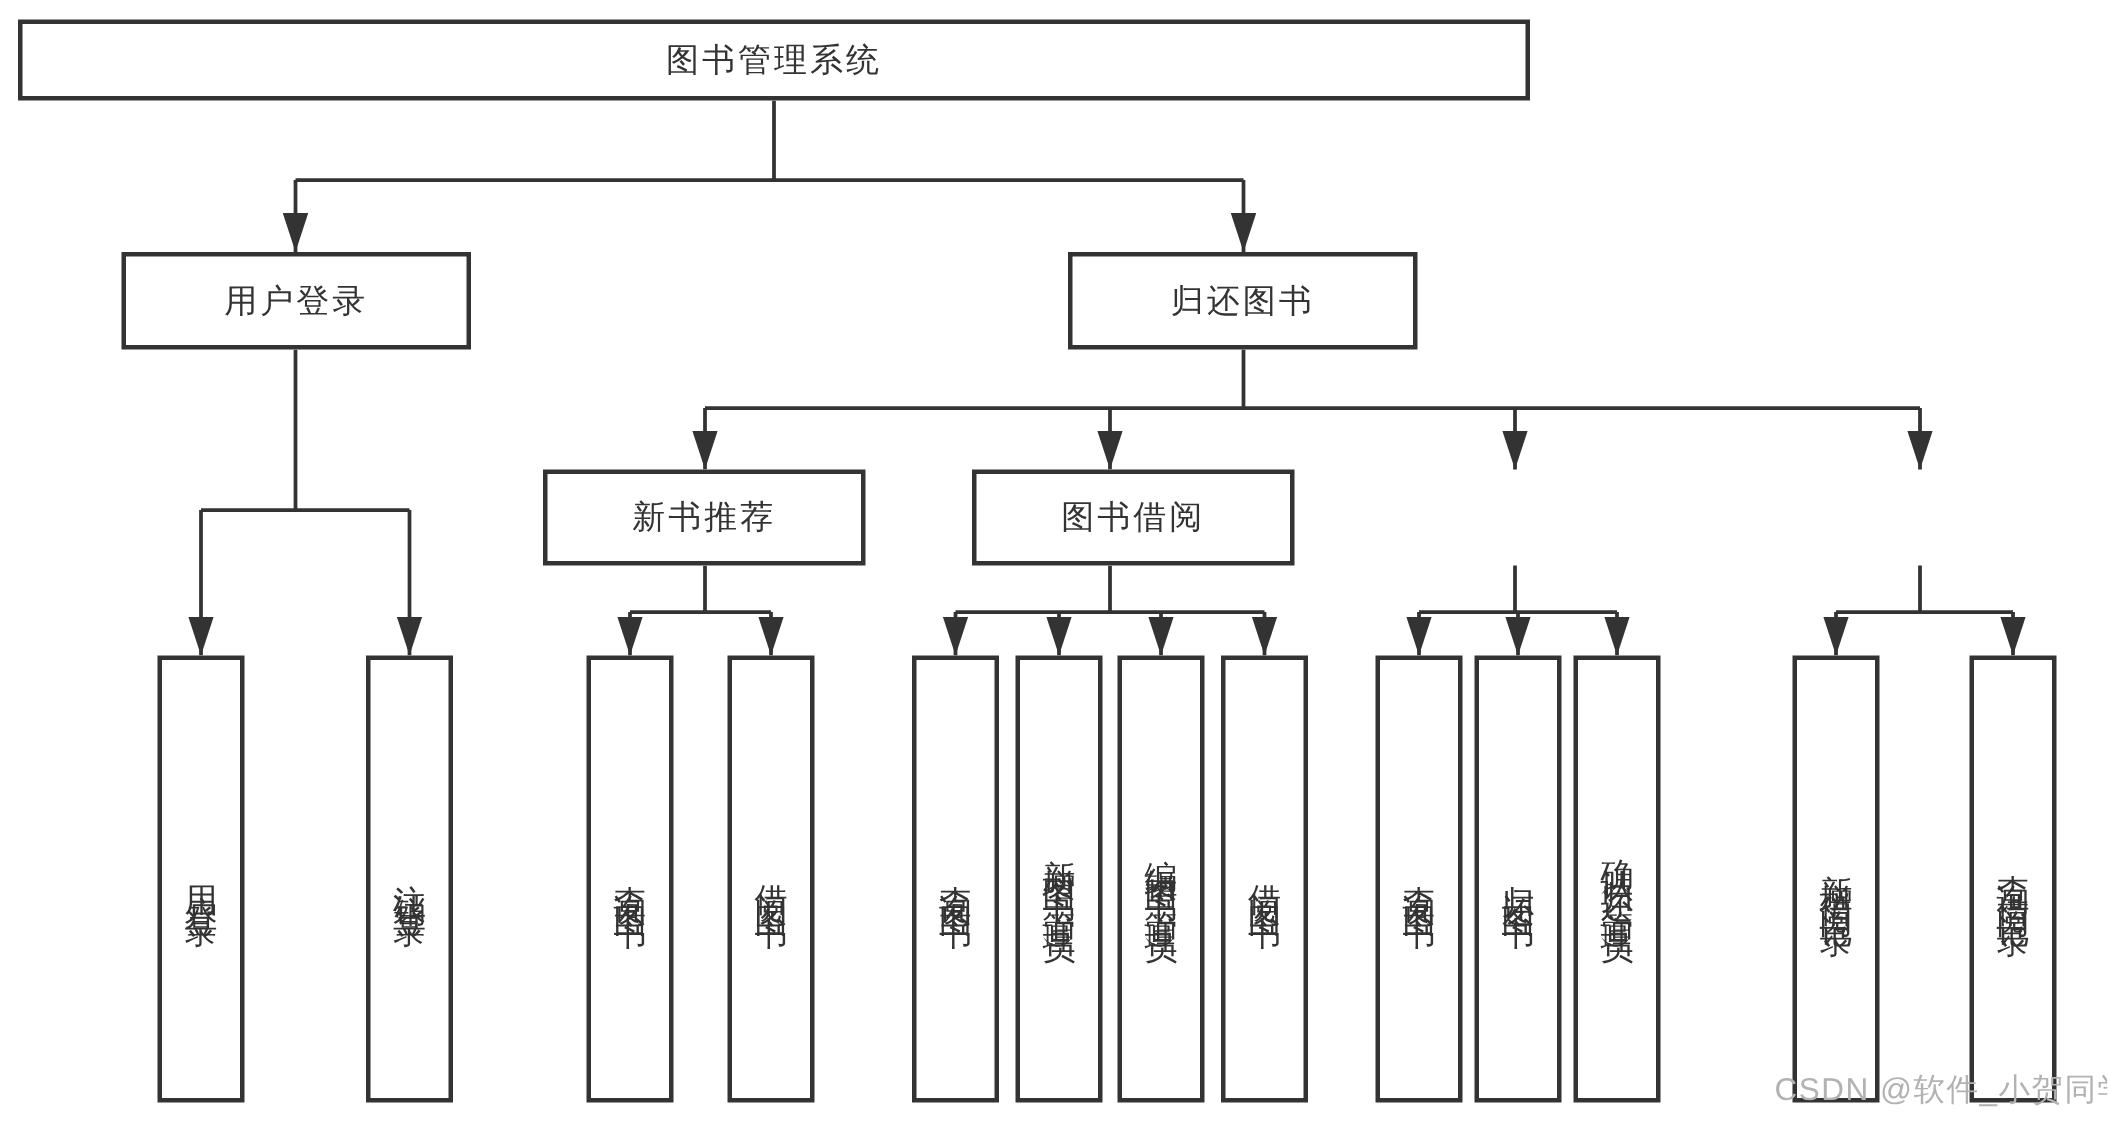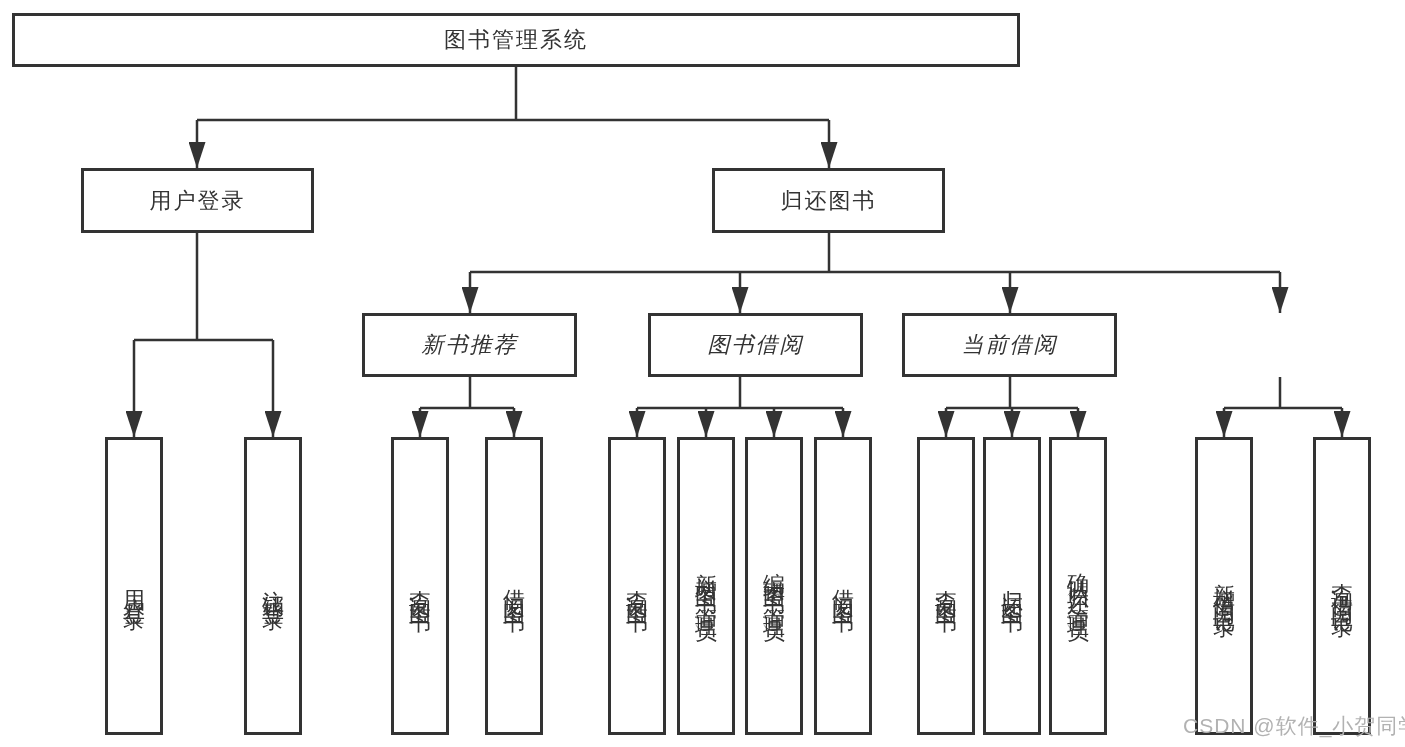--- a/index.html
+++ b/index.html
@@ -42,21 +42,21 @@
   .leaf .vlabel {
     writing-mode: vertical-rl;
     text-orientation: mixed;
     font-size: 22px;
     letter-spacing: 7px;
     line-height: 1;
     white-space: nowrap;
   }
   .root-box   { left: 12px;  top: 13px;  width: 1008px; height: 54px; }
   .l2-box     { top: 168px; width: 233px; height: 65px; }
-  .l3-box     { top: 313px; width: 215px; height: 64px; font-style: italic; }
+  .l3-box     { top: 313px; width: 215px; height: 64px; }
   .leaf       { top: 437px; width: 58px;  height: 298px; }
   #watermark {
     position: absolute;
     left: 1183px;
     top: 712px;
     font-size: 21px;
     color: #b2b2b2;
     letter-spacing: 1px;
     white-space: nowrap;
     z-index: 5;
@@ -120,23 +120,20 @@
   <div class="box l2-box" style="left:712px">
     <span class="hlabel">归还图书</span>
   </div>
 
   <div class="box l3-box" style="left:362px">
     <span class="hlabel">新书推荐</span>
   </div>
   <div class="box l3-box" style="left:648px">
     <span class="hlabel">图书借阅</span>
   </div>
-  <div class="box l3-box" style="left:902px">
-    <span class="hlabel">当前借阅</span>
-  </div>
 
   <div class="box leaf" style="left:105px">
     <span class="vlabel">用户登录</span>
   </div>
   <div class="box leaf" style="left:244px">
     <span class="vlabel">注销登录</span>
   </div>
 
   <div class="box leaf" style="left:391px">
     <span class="vlabel">查询图书</span>

